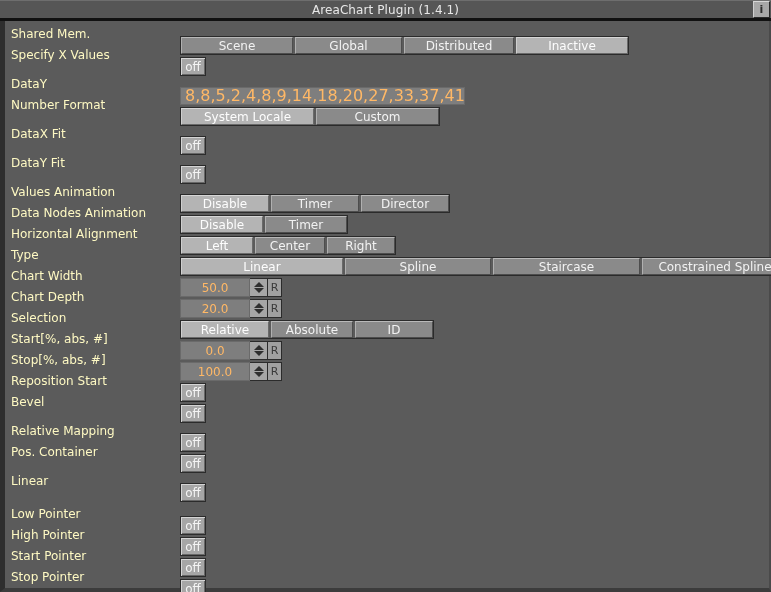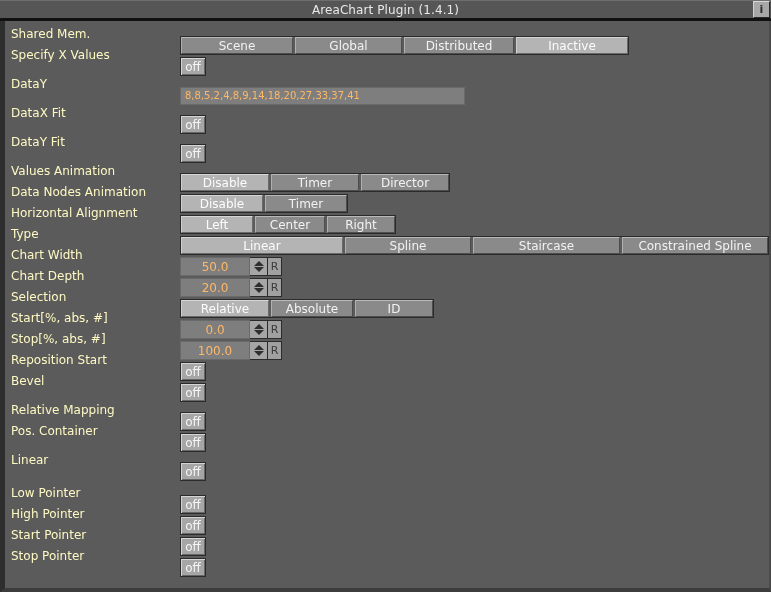--- a/index.html
+++ b/index.html
@@ -126,21 +126,21 @@
   }
 
   
   .textfield {
     height: 18px;
     background: #7e7e7e;
     border: 1px solid #6a6a6a;
     display: flex;
     align-items: center;
     padding-left: 4px;
-    font-size: 10px;
+    font-size: 16px;
     color: #ffb866;
     cursor: text;
     line-height: 1;
     overflow: hidden;
     white-space: nowrap;
   }
   .textfield.wide { width: 285px; }
 
   
   .spinner { display: flex; align-items: center; height: 19px; }
@@ -211,20 +211,29 @@
           <div class="control">
             <div class="toggle">off</div>
           </div>
         </div>
         <div class="row" style="margin-top: 8px;">
           <div class="label">DataY</div>
           <div class="control">
             <div class="textfield wide">8,8,5,2,4,8,9,14,18,20,27,33,37,41</div>
           </div>
         </div>
+        <div class="row">
+          <div class="label">Number Format</div>
+          <div class="control">
+            <div class="seggroup">
+              <div class="seg selected" style="width: 133px;">System Locale</div>
+              <div class="seg" style="width: 123px;">Custom</div>
+            </div>
+          </div>
+        </div>
         <div class="row" style="margin-top: 8px;">
           <div class="label">DataX Fit</div>
           <div class="control">
             <div class="toggle">off</div>
           </div>
         </div>
         <div class="row" style="margin-top: 8px;">
           <div class="label">DataY Fit</div>
           <div class="control">
             <div class="toggle">off</div>
@@ -257,21 +266,21 @@
               <div class="seg" style="width: 70px;">Center</div>
               <div class="seg" style="width: 68px;">Right</div>
             </div>
           </div>
         </div>
         <div class="row">
           <div class="label">Type</div>
           <div class="control">
             <div class="seggroup">
               <div class="seg selected" style="width: 162px;">Linear</div>
-              <div class="seg" style="width: 126px;">Spline</div>
+              <div class="seg" style="width: 146px;">Spline</div>
               <div class="seg" style="width: 147px;">Staircase</div>
               <div class="seg" style="width: 146px;">Constrained Spline</div>
             </div>
           </div>
         </div>
         <div class="row">
           <div class="label">Chart Width</div>
           <div class="control">
             <div class="spinner">
               <div class="spin-value">50.0</div>

